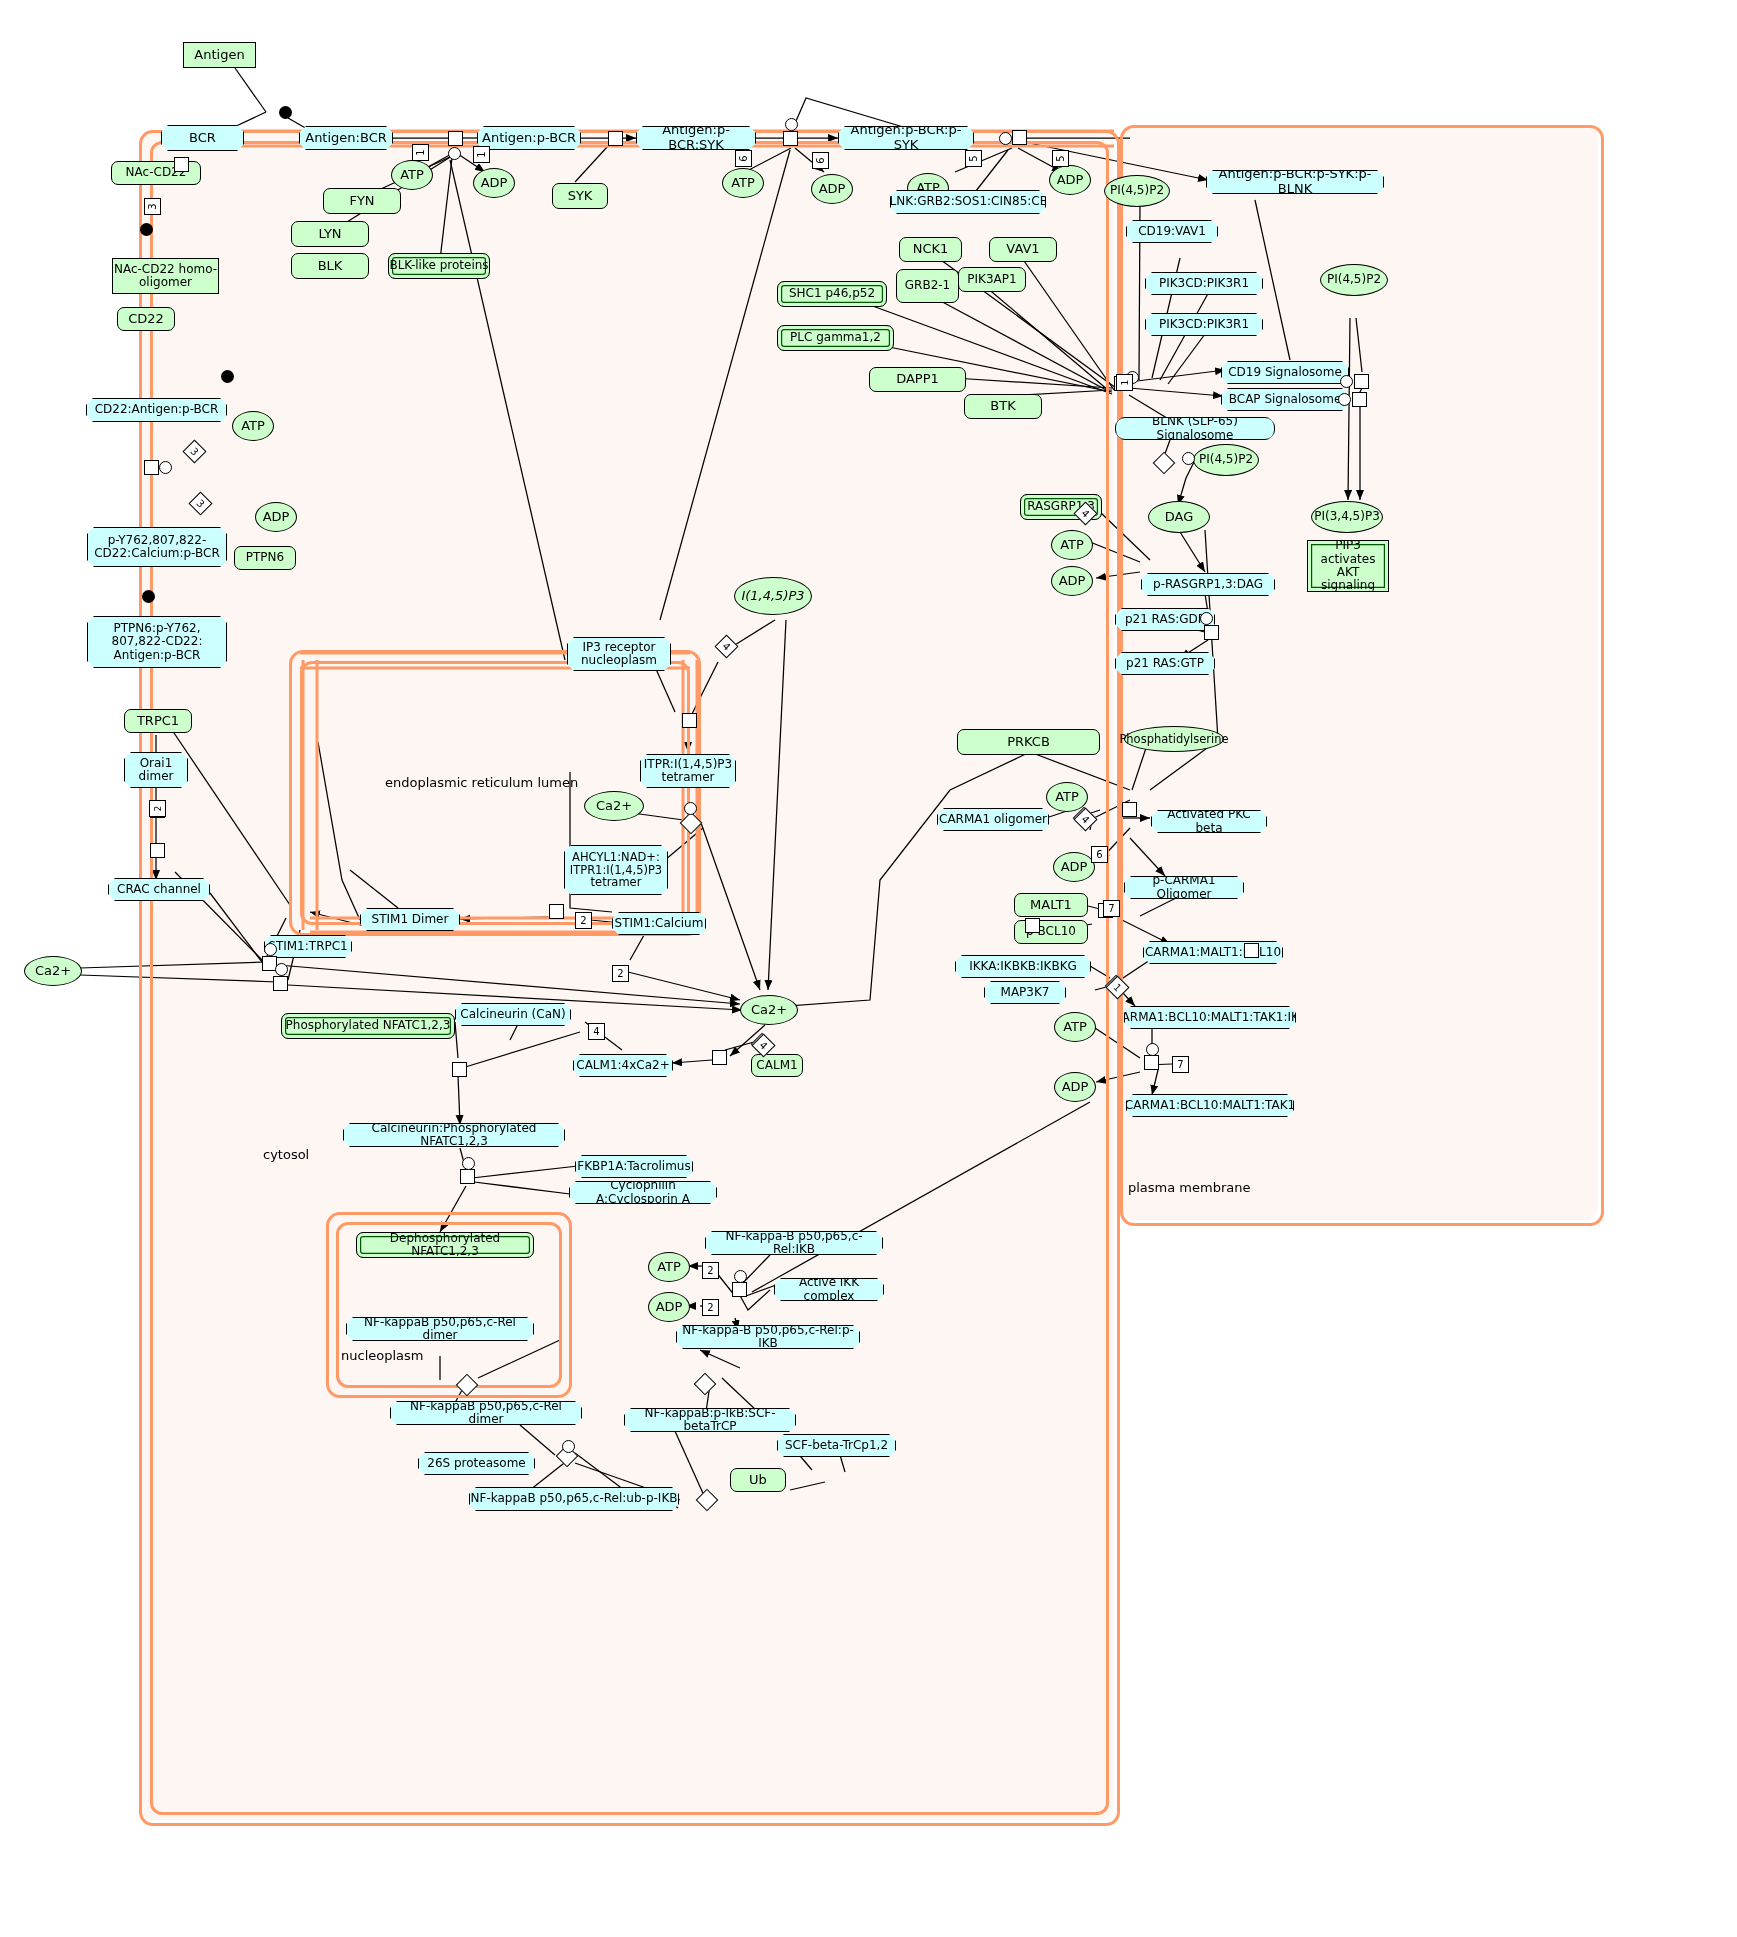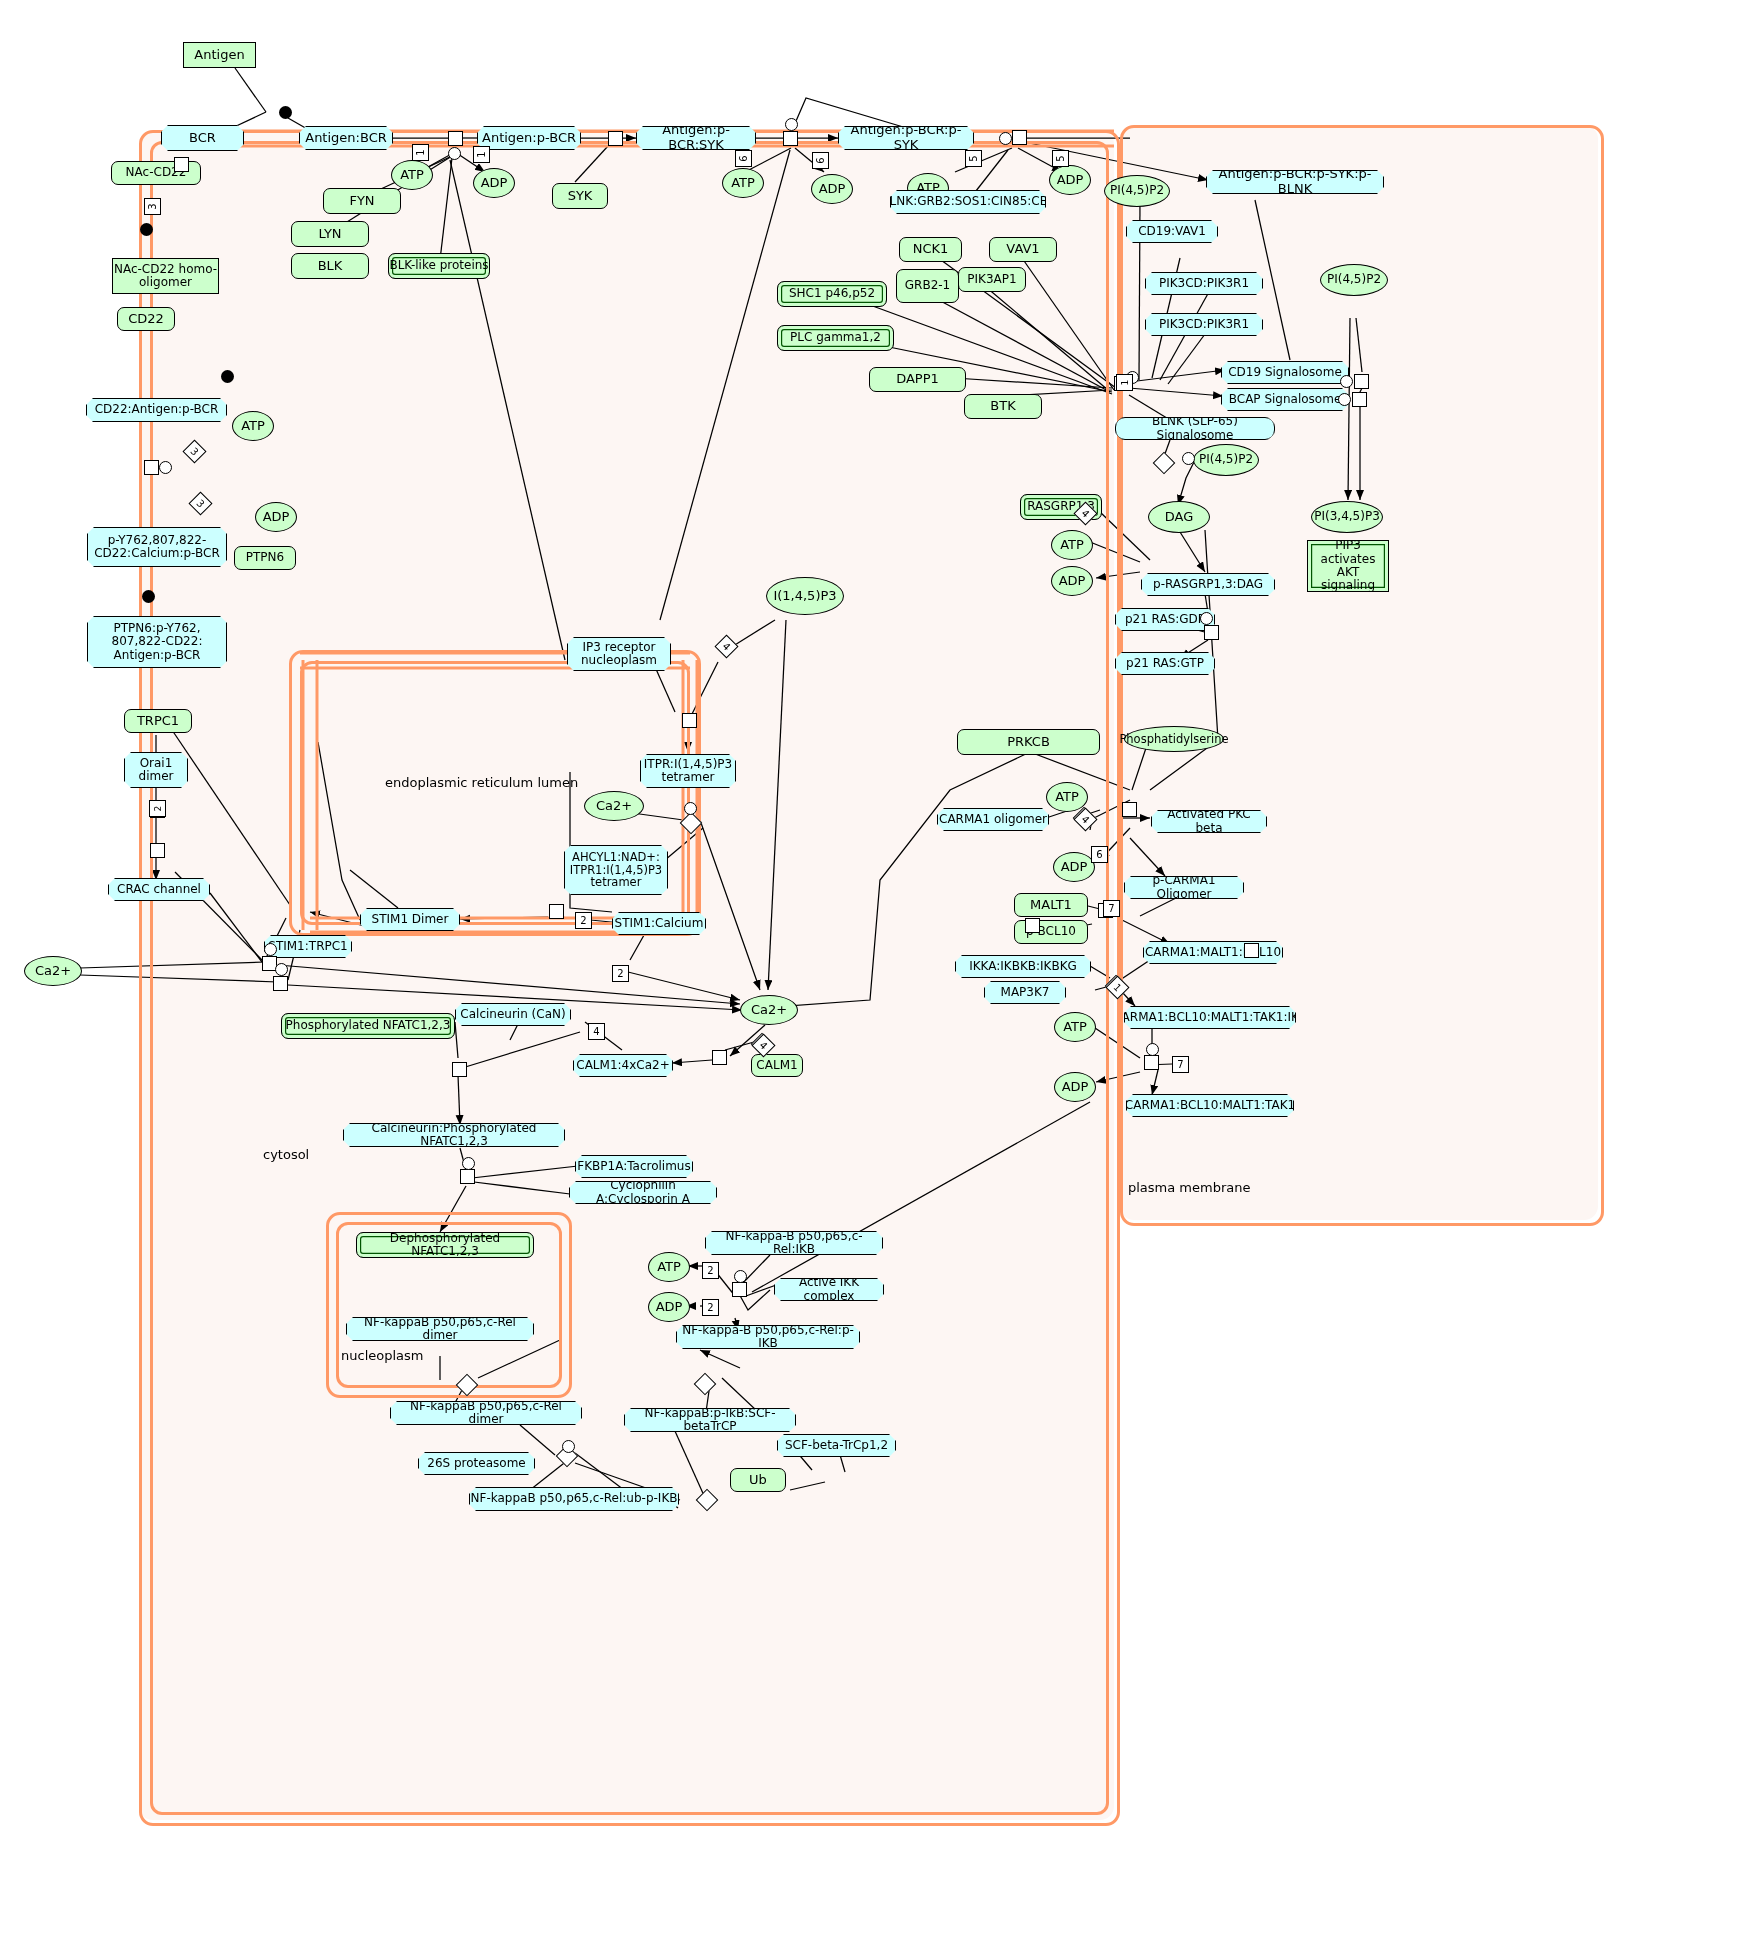--- a/index.html
+++ b/index.html
@@ -319,21 +319,21 @@
   <div class="node sm" style="left:1193px;top:444px;width:66px;height:32px;font-size:12px;">PI(4,5)P2</div>
   <div class="node sm" style="left:1148px;top:501px;width:62px;height:32px;">DAG</div>
 
   <div class="node ent2" style="left:1020px;top:494px;width:82px;height:26px;font-size:12px;">RASGRP1,3</div>
   <div class="node sm" style="left:1051px;top:530px;width:42px;height:30px;">ATP</div>
   <div class="node sm" style="left:1051px;top:566px;width:42px;height:30px;">ADP</div>
   <div class="node cplx" style="left:1141px;top:573px;width:134px;height:23px;font-size:12px;">p-RASGRP1,3:DAG</div>
   <div class="node cplx" style="left:1115px;top:608px;width:100px;height:23px;font-size:12px;">p21 RAS:GDP</div>
   <div class="node cplx" style="left:1115px;top:652px;width:100px;height:23px;font-size:12px;">p21 RAS:GTP</div>
 
-  <div class="node sm" style="left:766px;top:577px;width:78px;height:38px;">I(1,4,5)P3</div>
+  <div class="node sm" style="left:734px;top:577px;width:78px;height:38px;font-style:italic;">I(1,4,5)P3</div>
   <div class="node cplx" style="left:567px;top:637px;width:104px;height:34px;font-size:12px;white-space:pre-line;">IP3 receptor
 nucleoplasm</div>
   <div class="node cplx" style="left:640px;top:754px;width:96px;height:34px;font-size:12px;white-space:pre-line;">ITPR:I(1,4,5)P3
 tetramer</div>
   <div class="node sm" style="left:584px;top:791px;width:60px;height:30px;">Ca2+</div>
   <div class="node cplx" style="left:564px;top:845px;width:104px;height:50px;font-size:11.5px;white-space:pre-line;">AHCYL1:NAD+:
 ITPR1:I(1,4,5)P3
 tetramer</div>
 
   <div class="node ent" style="left:124px;top:709px;width:68px;height:24px;">TRPC1</div>

